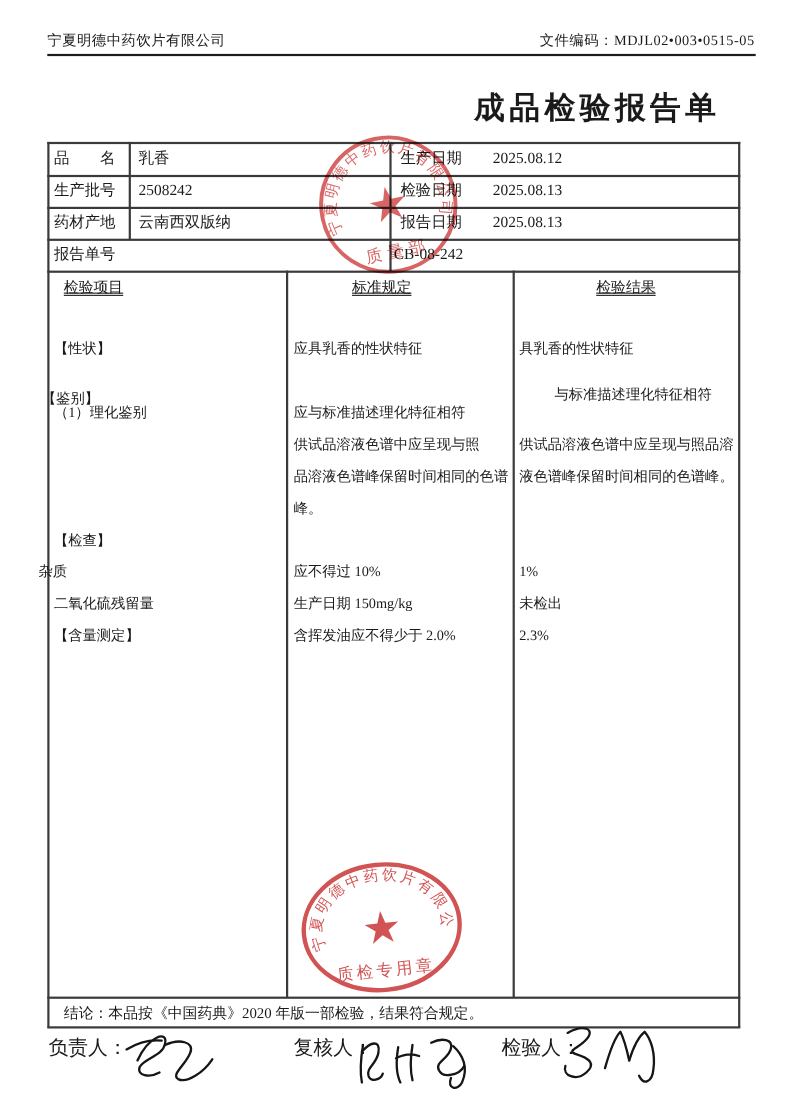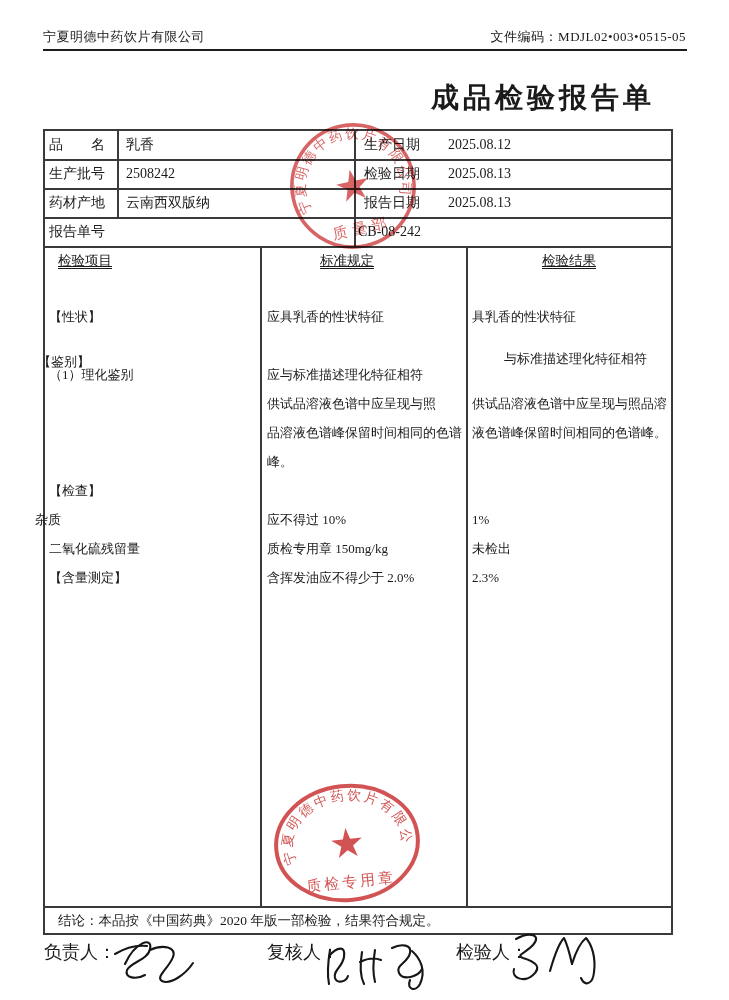--- a/index.html
+++ b/index.html
@@ -86,21 +86,21 @@
 
 <div class="ln" style="left:267px;top:447px;">峰。</div>
 
 <div class="ln" style="left:49px;top:476px;">【检查】</div>
 
 <div class="ln" style="left:35px;top:505px;">杂质</div>
 <div class="ln" style="left:267px;top:505px;">应不得过 10%</div>
 <div class="ln" style="left:472px;top:505px;">1%</div>
 
 <div class="ln" style="left:49px;top:534px;">二氧化硫残留量</div>
-<div class="ln" style="left:267px;top:534px;">质检专用章 150mg/kg</div>
+<div class="ln" style="left:267px;top:534px;">生产日期 150mg/kg</div>
 <div class="ln" style="left:472px;top:534px;">未检出</div>
 
 <div class="ln" style="left:49px;top:563px;">【含量测定】</div>
 <div class="ln" style="left:267px;top:563px;">含挥发油应不得少于 2.0%</div>
 <div class="ln" style="left:472px;top:563px;">2.3%</div>
 
 <div class="abs concl" style="left:58px;top:908px;">结论：本品按《中国药典》2020 年版一部检验，结果符合规定。</div>
 
 <div class="abs foot" style="left:44px;top:940px;">负责人：</div>
 <div class="abs foot" style="left:267px;top:940px;">复核人：</div>

